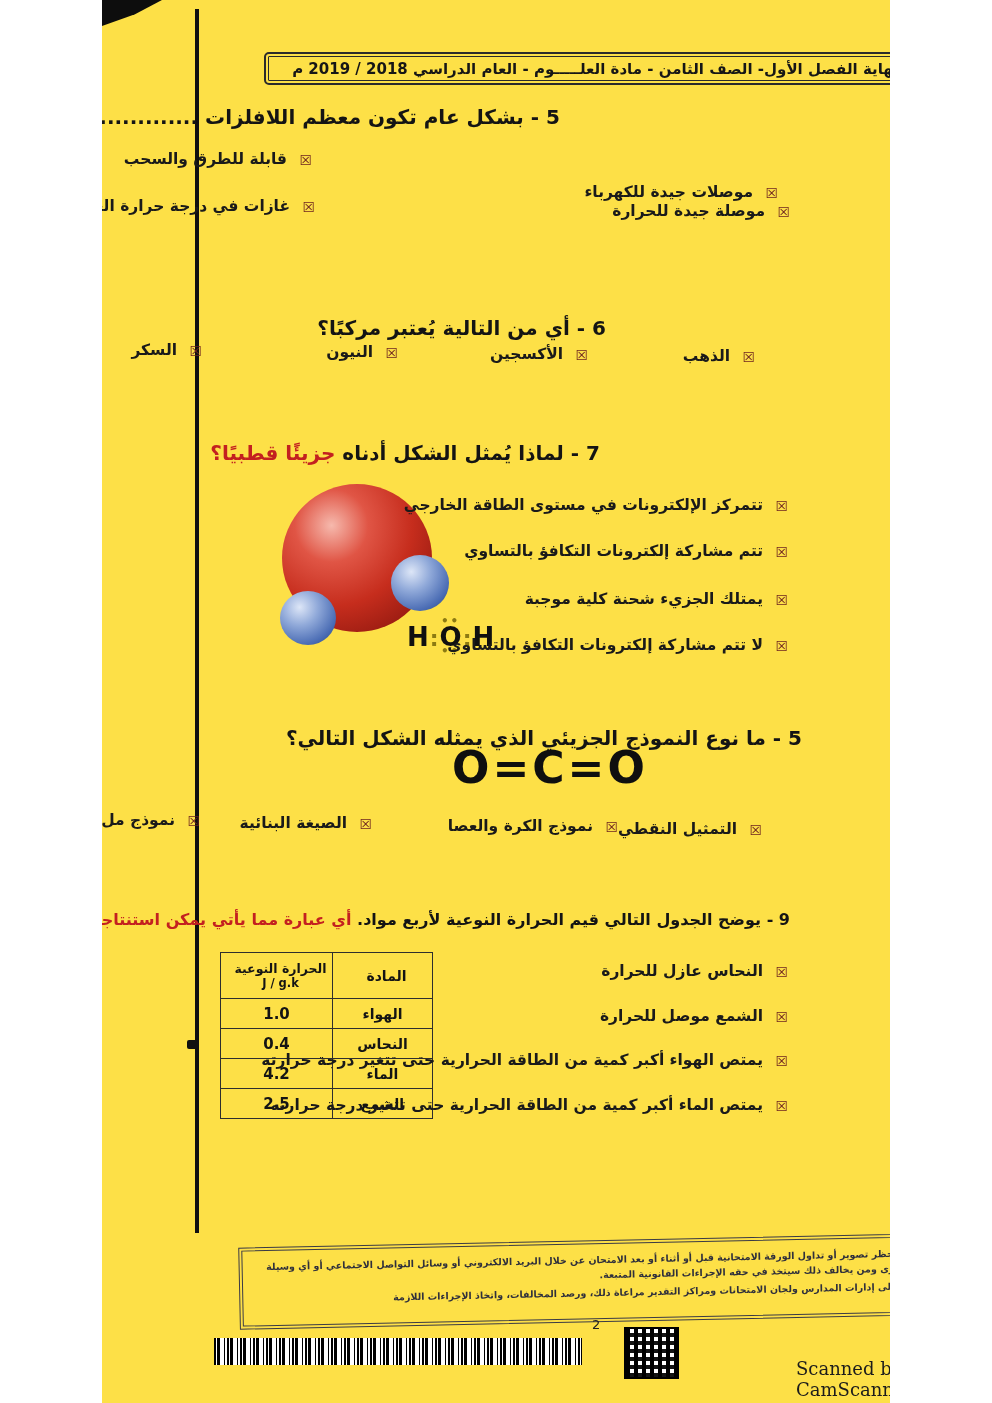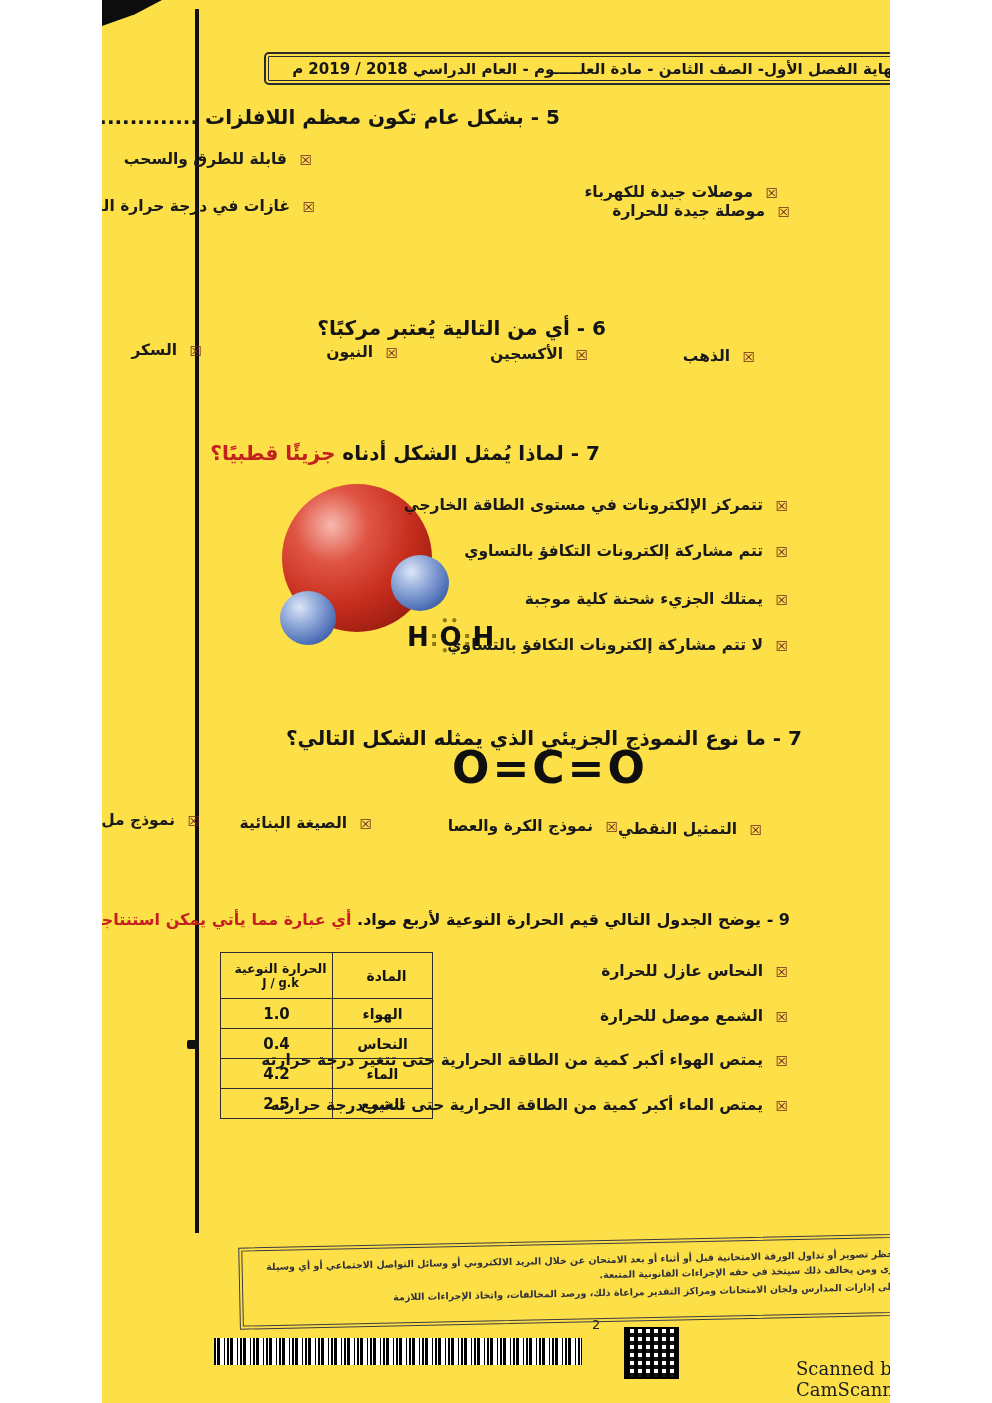--- a/index.html
+++ b/index.html
@@ -162,21 +162,21 @@
   <div class="opt" style="top:590px; right:102px;">
     <span class="mk">☒</span>
     <span>يمتلك الجزيء شحنة كلية موجبة</span>
   </div>
   <div class="opt" style="top:636px; right:102px;">
     <span class="mk">☒</span>
     <span>لا تتم مشاركة إلكترونات التكافؤ بالتساوي</span>
   </div>
 
   <div class="qtitle" style="top:726px; right:88px;">
-    <span>7 - ما نوع النموذج الجزيئي الذي يمثله الشكل التالي؟</span>
+    <span>5 - ما نوع النموذج الجزيئي الذي يمثله الشكل التالي؟</span>
   </div>
   <div class="formula">O=C=O</div>
   <div class="opt" style="top:820px; right:128px;">
     <span class="mk">☒</span>
     <span>التمثيل النقطي</span>
   </div>
   <div class="opt" style="top:817px; right:272px;">
     <span class="mk">☒</span>
     <span>نموذج الكرة والعصا</span>
   </div>

